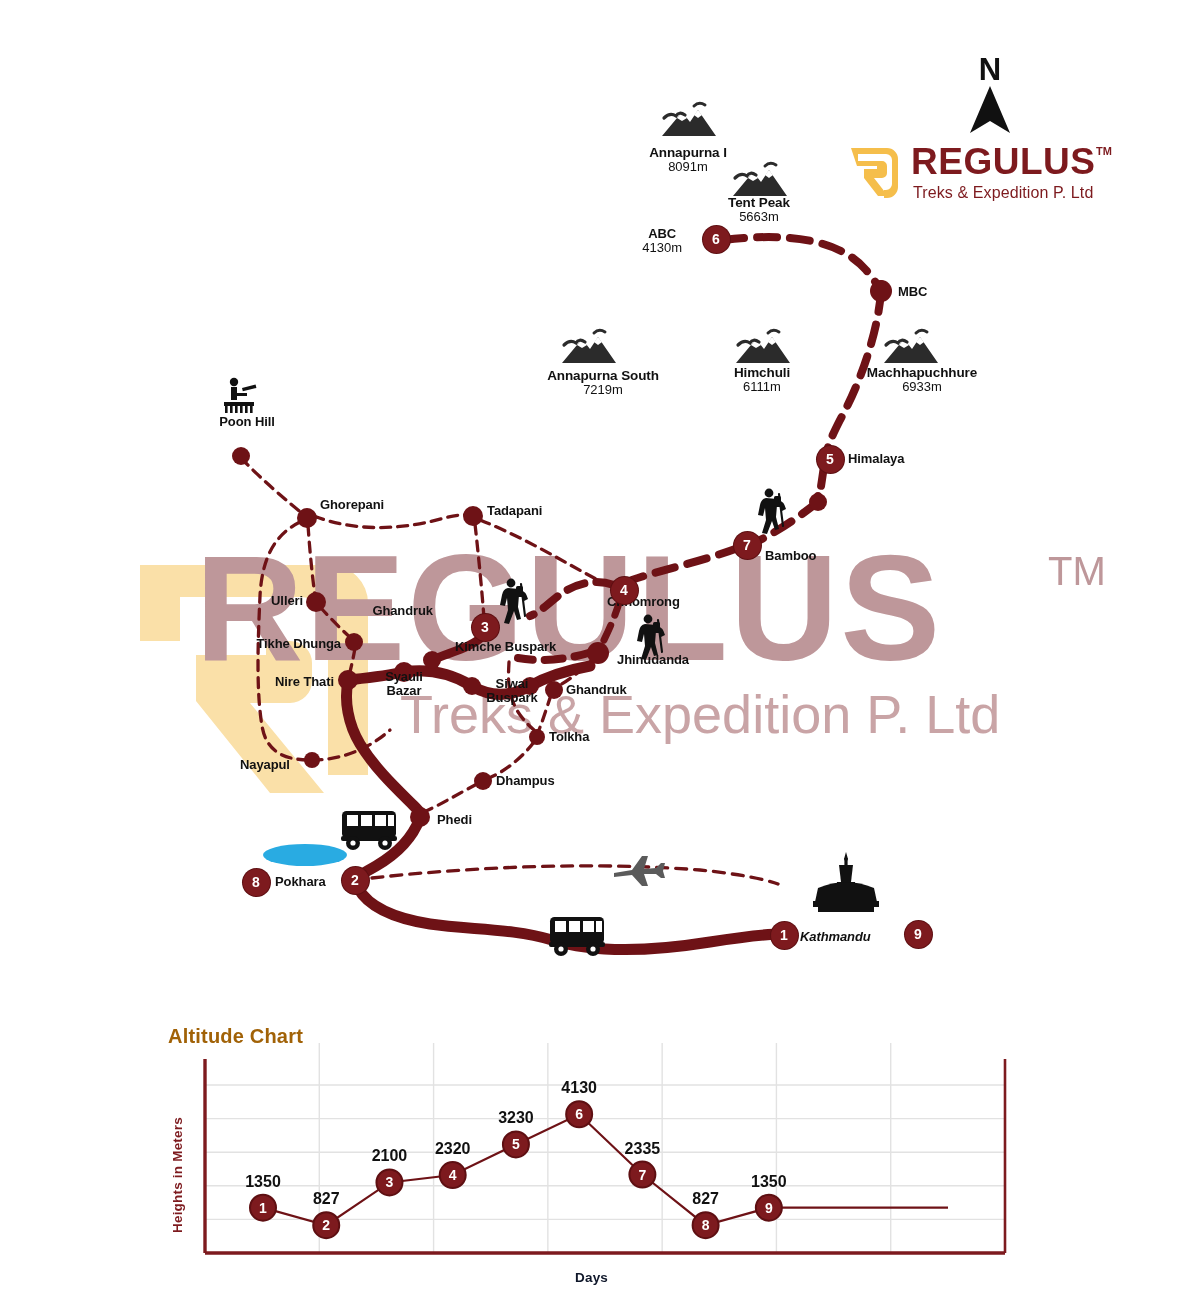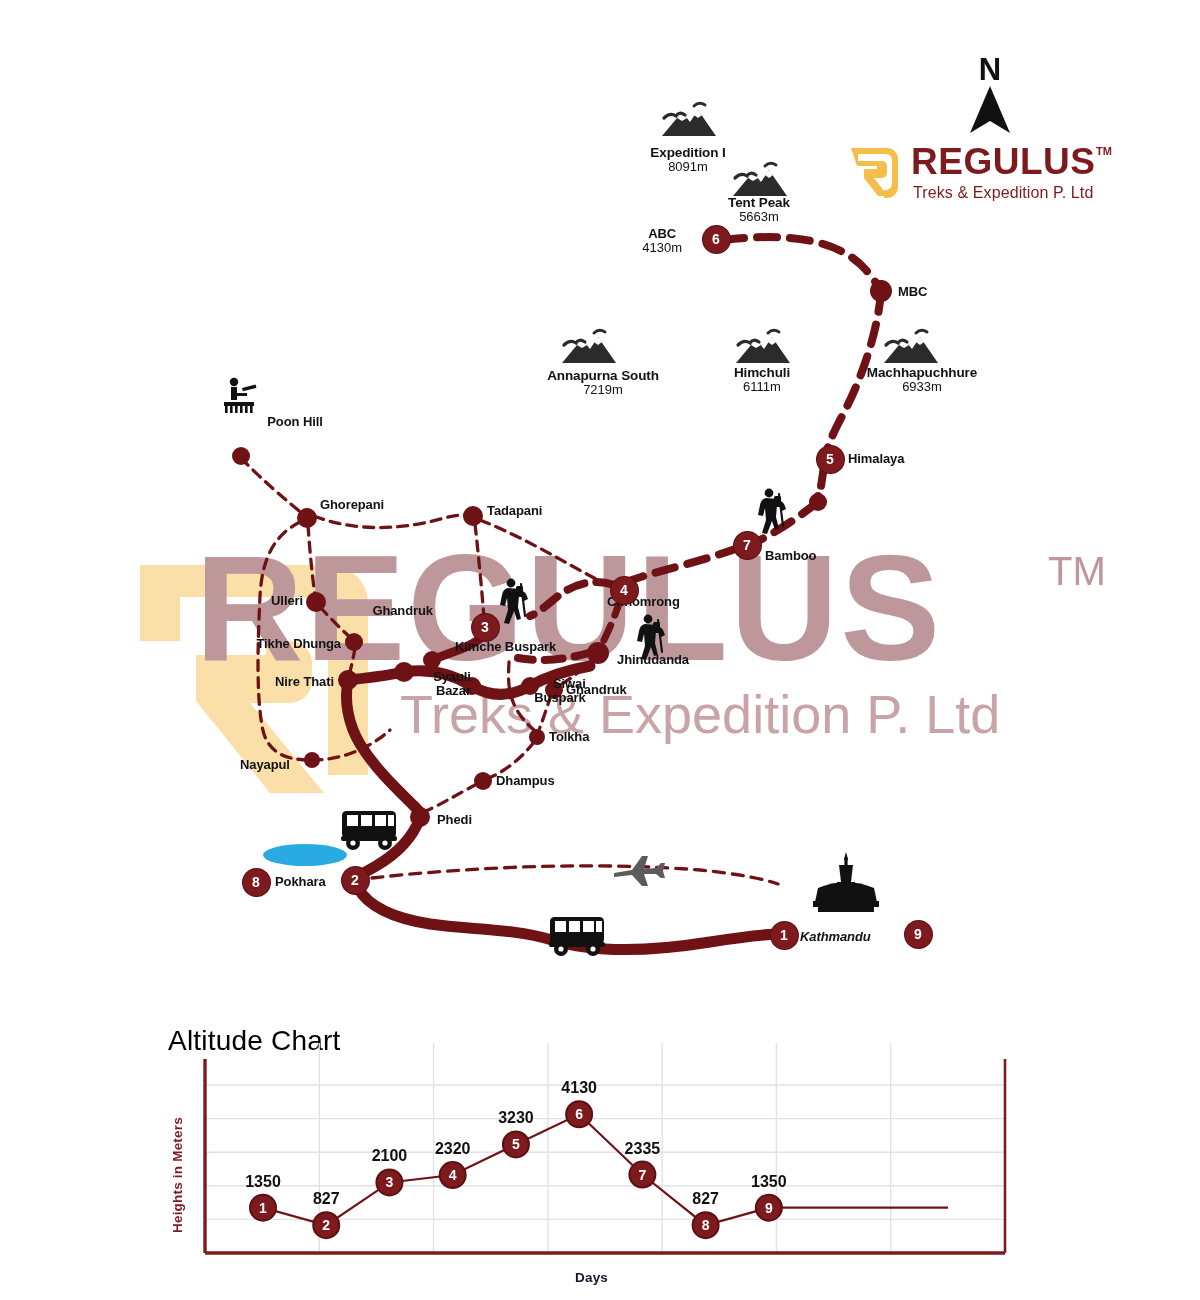--- a/index.html
+++ b/index.html
@@ -18,42 +18,42 @@
 
   
   .lbl{
     position:absolute;color:#111111;font-weight:bold;
     font-family:"Liberation Sans", sans-serif;
     line-height:1.06;white-space:pre;letter-spacing:-0.1px;
   }
   .lbl.pk{font-size:13.5px;text-align:center;}
   .lbl .alt{display:block;font-weight:normal;font-size:13px;letter-spacing:0;}
   .lbl.vl{font-size:13px;}
-  .lbl.vl.ctr{text-align:right;margin-left:48px;}
+  .lbl.vl.ctr{text-align:center;}
 
   
   #north{position:absolute;left:960px;top:50px;width:60px;height:85px;}
 
   
   #logo{position:absolute;left:845px;top:143px;width:262px;height:62px;}
   #logo .lgmark{position:absolute;left:0;top:2px;width:56px;height:56px;}
   #logo .lgname{
     position:absolute;left:66px;top:-2px;font-size:37px;font-weight:bold;
     color:#7D1A1E;letter-spacing:0.5px;font-family:"Liberation Sans", sans-serif;
   }
   #logo .lgtm{position:absolute;left:251px;top:2px;font-size:11px;color:#7D1A1E;font-weight:bold;}
   #logo .lgsub{
     position:absolute;left:68px;top:41px;font-size:16px;color:#7D1A1E;
     font-family:"Liberation Sans", sans-serif;letter-spacing:0.1px;
   }
 
   
   #chart{position:absolute;left:0px;top:1005px;width:1200px;height:295px;}
   #chart-title{
-    position:absolute;left:168px;top:20px;font-size:28px;font-weight:normal;color:#000000;
+    position:absolute;left:168px;top:20px;font-size:20px;font-weight:bold;color:#a16207;
     letter-spacing:0.2px;
   }
   #ylabel{
     position:absolute;left:168px;top:100px;width:18px;height:140px;
     font-size:13.5px;font-weight:bold;color:#7D1A1E;
     writing-mode:vertical-rl;transform:rotate(180deg);
     display:flex;align-items:center;justify-content:center;letter-spacing:0.2px;
   }
   #xlabel{
     position:absolute;left:575px;top:265px;font-size:13.5px;font-weight:bold;color:#0f172a;
@@ -229,21 +229,21 @@
       <circle cx="598" cy="653" r="11"></circle>
       <circle cx="881" cy="291" r="11"></circle>
       <path d="M881 280 q5 0 5 6 v6 h-10 v-6 q0 -6 5 -6 z" fill="#6E1216"></path>
       <circle cx="818" cy="502" r="9"></circle>
       <path d="M818 492 q4 0 4 5 v6 h-8 v-6 q0 -5 4 -5 z" fill="#6E1216"></path>
       <circle cx="312" cy="760" r="8"></circle>
     </g>
   </svg>
 
   <div id="maplabels">
-      <div class="lbl pk" style="left: 688px; top: 146px; transform: translate(-50%, 0px);"><span>Expedition I</span><span class="alt">8091m</span></div>
+      <div class="lbl pk" style="left: 688px; top: 146px; transform: translate(-50%, 0px);"><span>Annapurna I</span><span class="alt">8091m</span></div>
       <div class="lbl pk" style="left: 759px; top: 196px; transform: translate(-50%, 0px);"><span>Tent Peak</span><span class="alt">5663m</span></div>
       <div class="lbl pk" style="left: 603px; top: 369px; transform: translate(-50%, 0px);"><span>Annapurna South</span><span class="alt">7219m</span></div>
       <div class="lbl pk" style="left: 762px; top: 366px; transform: translate(-50%, 0px);"><span>Himchuli</span><span class="alt">6111m</span></div>
       <div class="lbl pk" style="left: 922px; top: 366px; transform: translate(-50%, 0px);"><span>Machhapuchhure</span><span class="alt">6933m</span></div>
       <div class="lbl vl ctr" style="left: 247px; top: 415px; transform: translate(-50%, 0px);">Poon Hill</div>
       <div class="lbl vl" style="text-align: center; left: 682px; top: 241px; transform: translate(-100%, -50%);"><span>ABC</span><span class="alt">4130m</span></div>
       <div class="lbl vl" style="left: 898px; top: 292px; transform: translate(0px, -50%);"><span>MBC</span></div>
       <div class="lbl vl" style="left: 848px; top: 459px; transform: translate(0px, -50%);"><span>Himalaya</span></div>
       <div class="lbl vl" style="left: 765px; top: 556px; transform: translate(0px, -50%);"><span>Bamboo</span></div>
       <div class="lbl vl" style="left: 607px; top: 602px; transform: translate(0px, -50%);"><span>Chhomrong</span></div>

